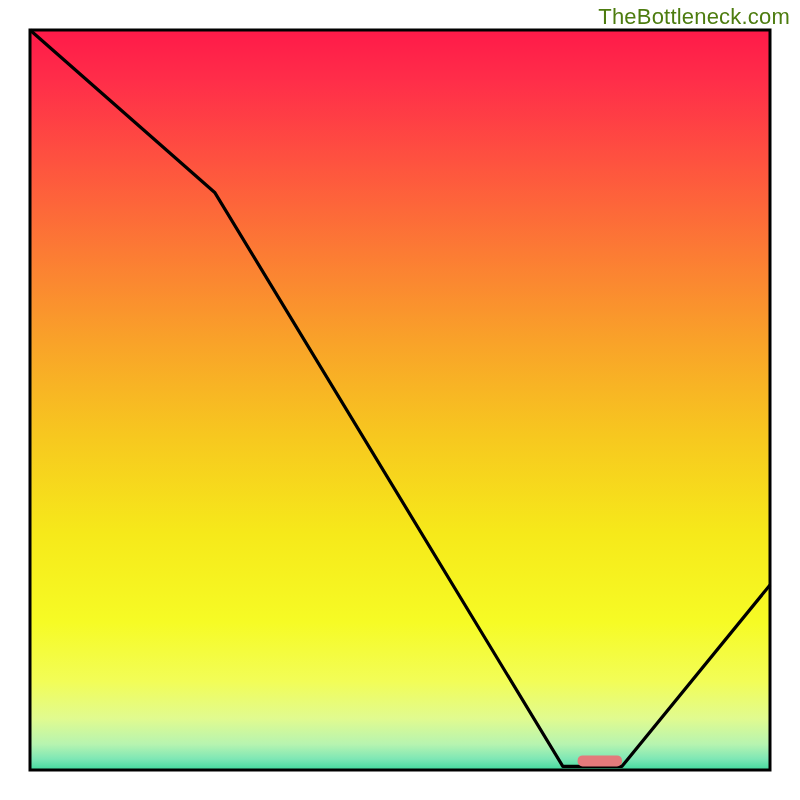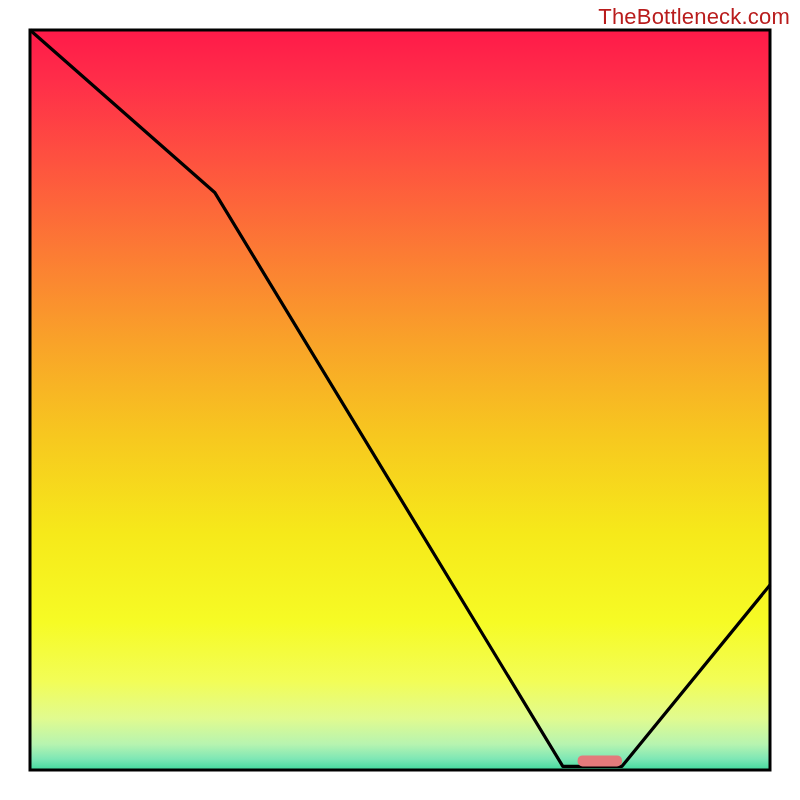--- a/index.html
+++ b/index.html
@@ -14,21 +14,21 @@
     position: relative;
     width: 800px;
     height: 800px;
   }
   .attribution {
     position: absolute;
     top: 4px;
     right: 10px;
     font-size: 22px;
     font-weight: 400;
-    color: #b91c1c;
+    color: #4d7c0f;
     letter-spacing: 0.2px;
   }
   svg {
     display: block;
   }
 </style>
 </head>
 <body>
 <div class="container">
 

